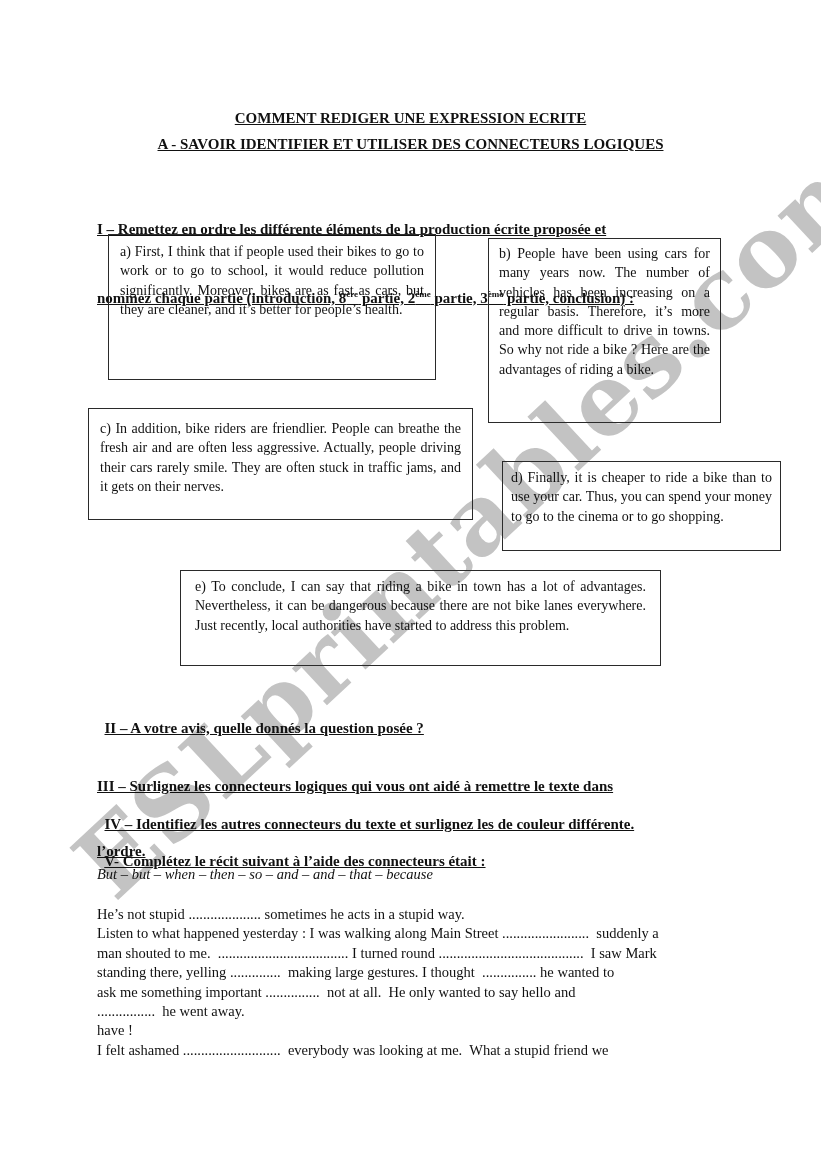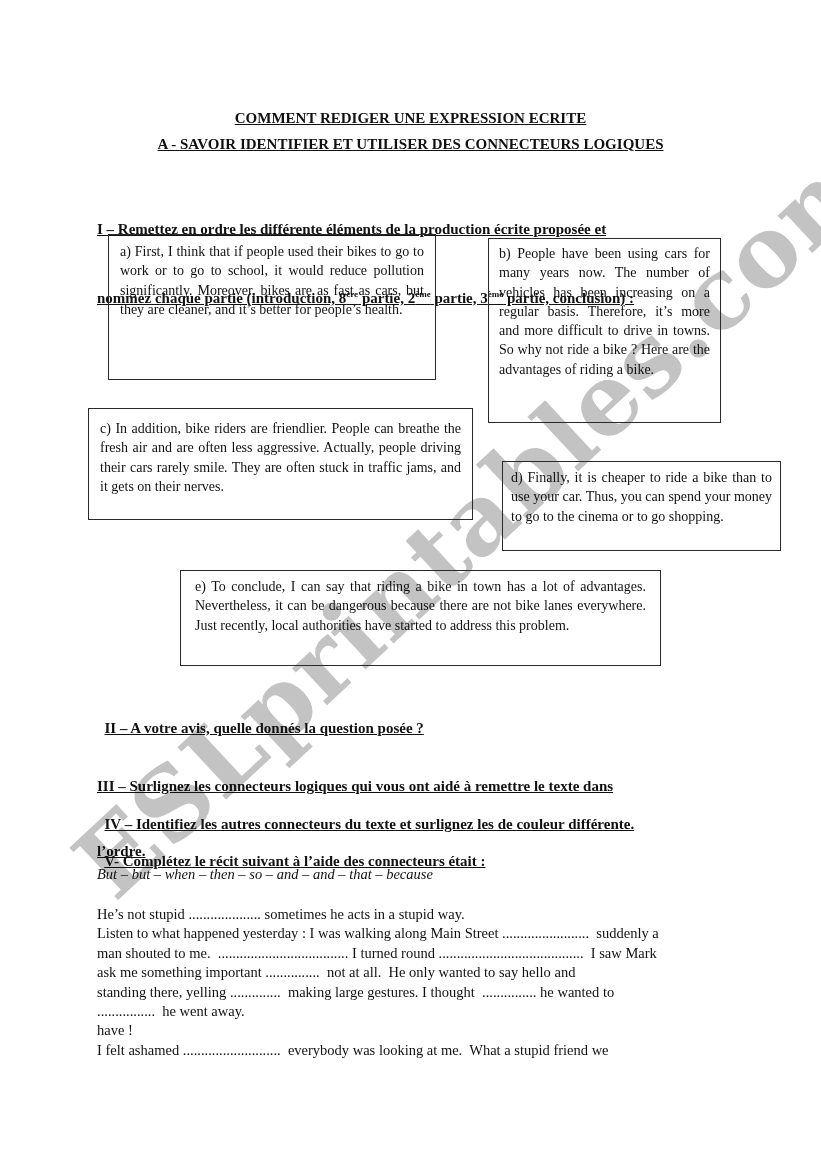--- a/index.html
+++ b/index.html
@@ -124,18 +124,18 @@
 <div class="layer heading h5">
   <span class="u">V- Complétez le récit suivant à l’aide des connecteurs était :</span>
 </div>
 
 <div class="layer connectors">But – but – when – then – so – and – and – that – because</div>
 
 <div class="layer story">
   <div class="line">He’s not stupid .................... sometimes he acts in a stupid way.</div>
   <div class="line">Listen to what happened yesterday : I was walking along Main Street ........................  suddenly a</div>
   <div class="line">man shouted to me.  .................................... I turned round ........................................  I saw Mark</div>
+  <div class="line">standing there, yelling ..............  making large gestures. I thought  ............... he wanted to</div>
   <div class="line">ask me something important ...............  not at all.  He only wanted to say hello and</div>
-  <div class="line">standing there, yelling ..............  making large gestures. I thought  ............... he wanted to</div>
   <div class="line">................  he went away.</div>
   <div class="line">have !</div>
   <div class="line">I felt ashamed ...........................  everybody was looking at me.  What a stupid friend we</div>
 </div>
 
 </body></html>

